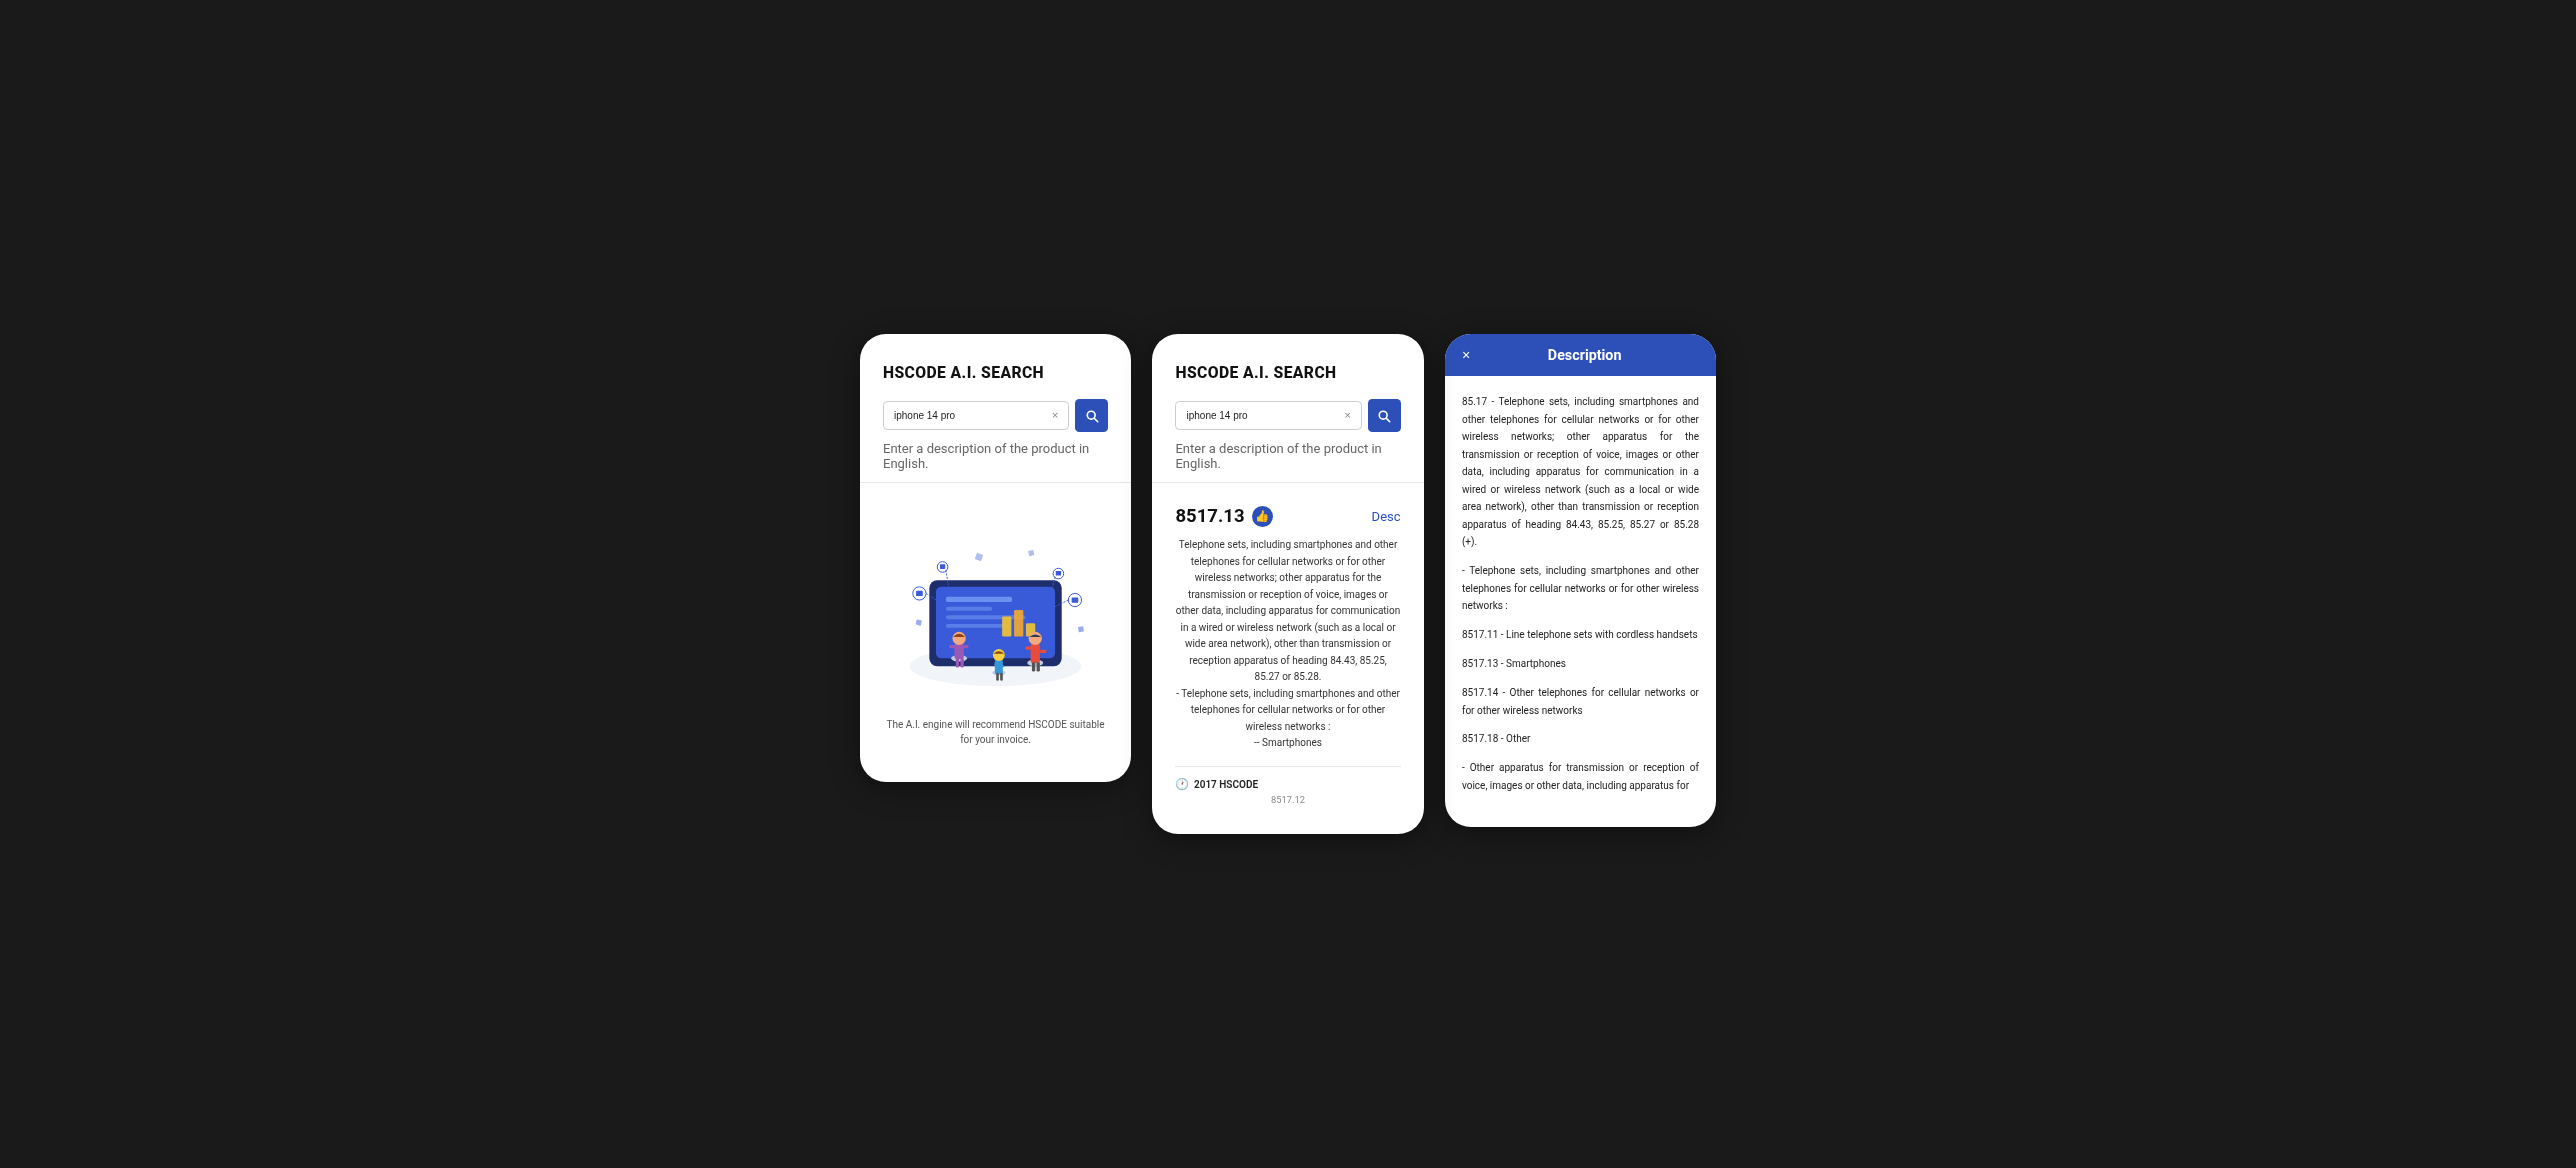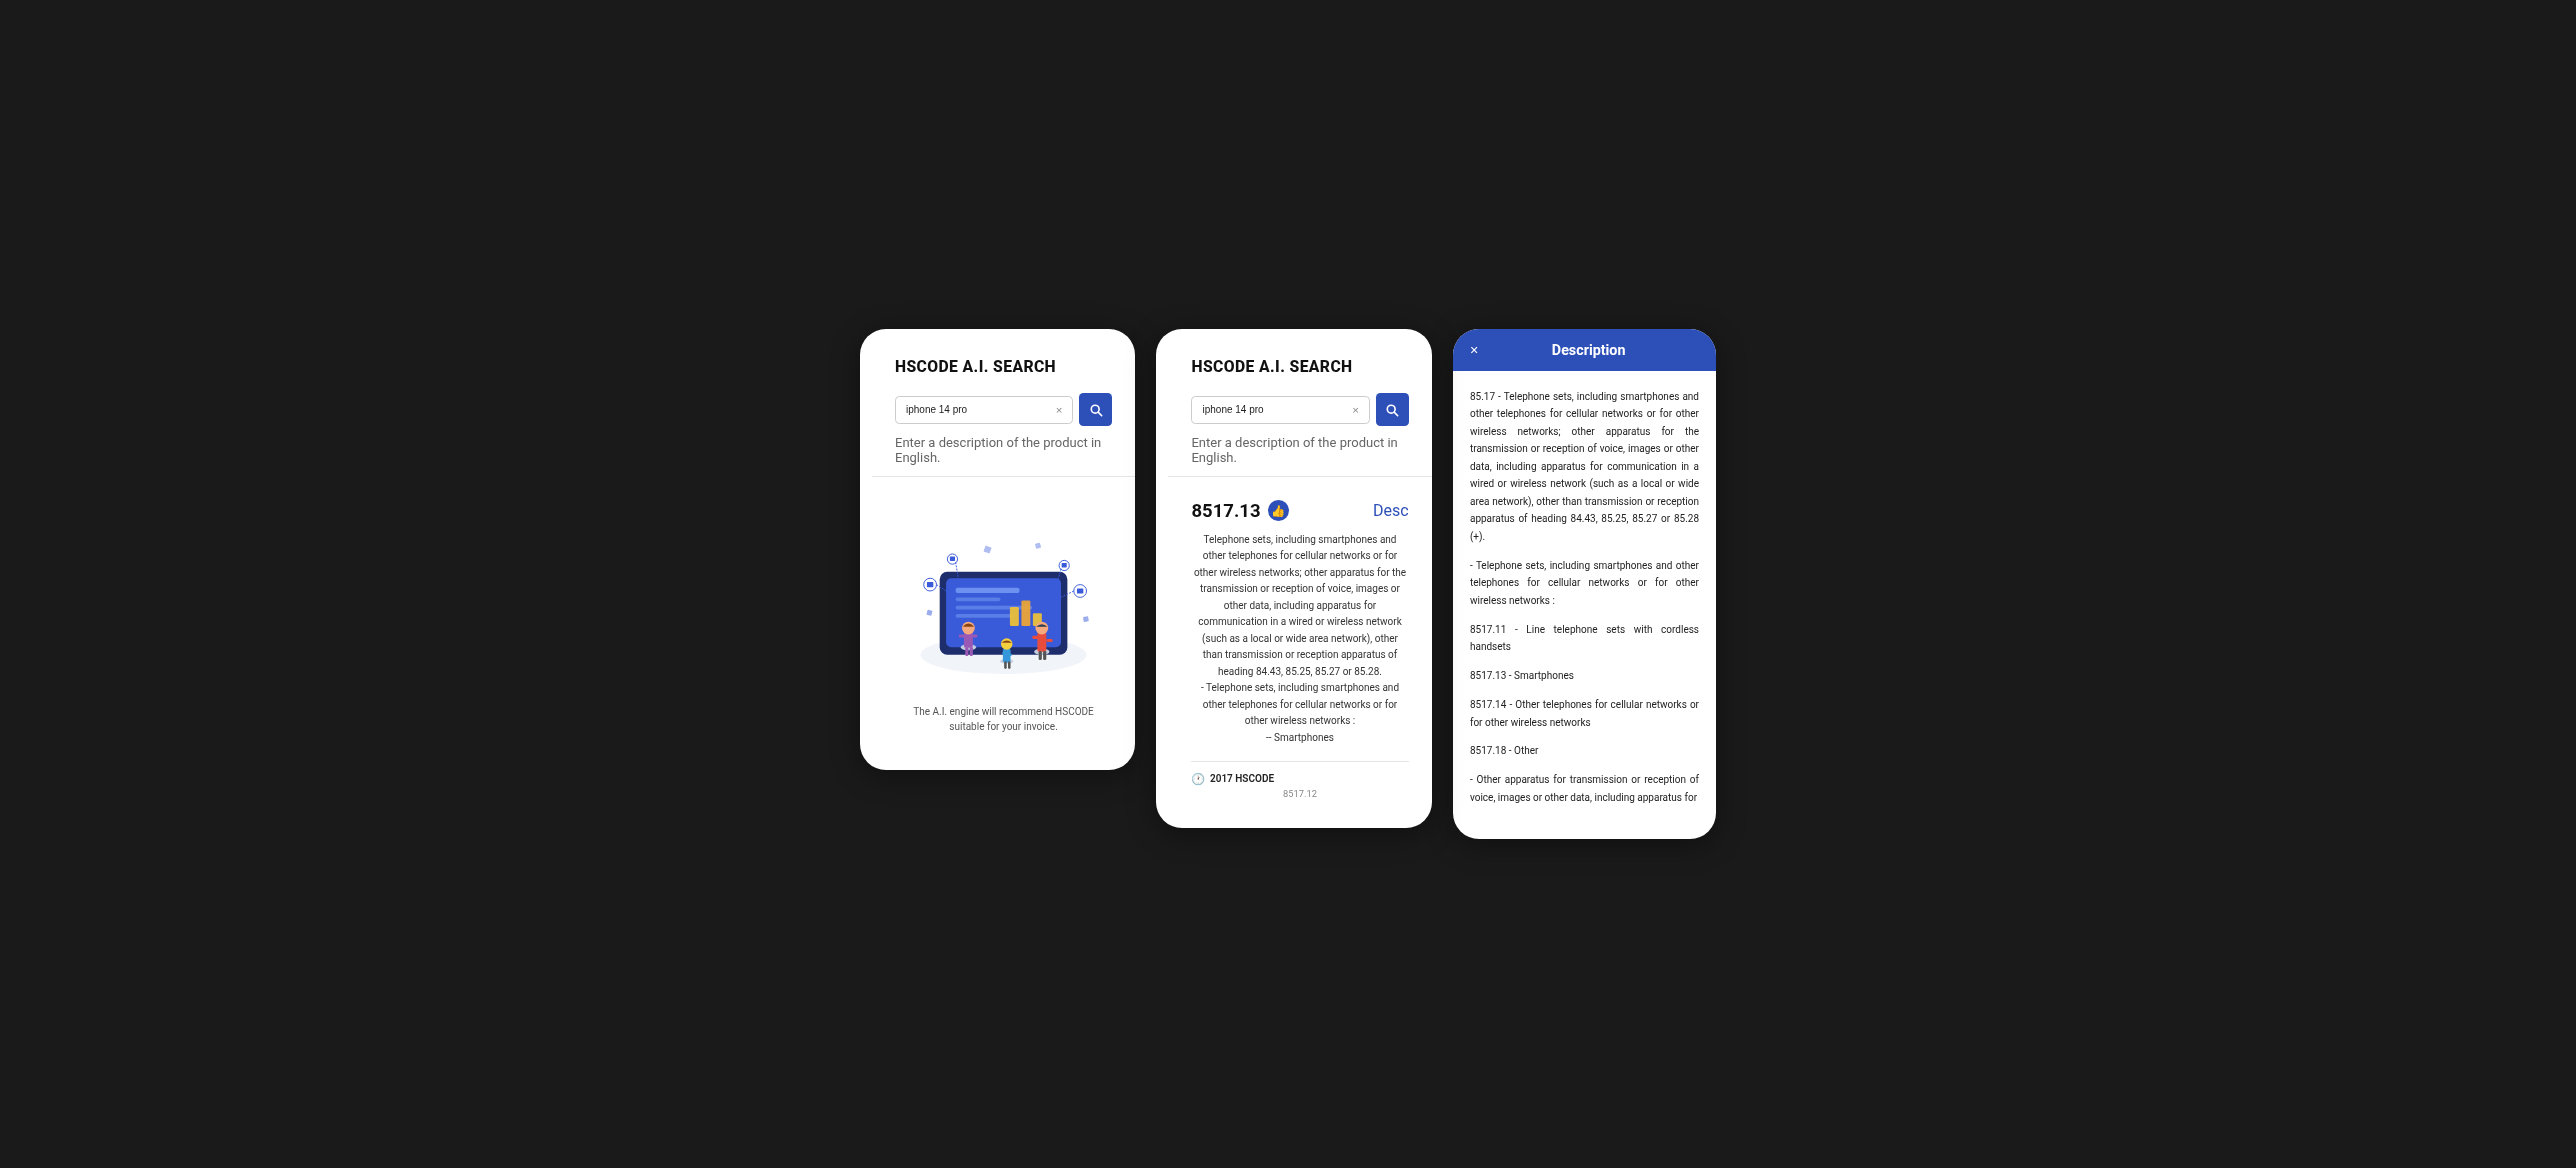--- a/index.html
+++ b/index.html
@@ -22,21 +22,20 @@
 
     
     .phone-card {
       background: #fff;
       border-radius: 26px;
       overflow: hidden;
       flex: 1;
       min-width: 0;
       box-shadow: 0 5.7px 28.5px rgba(0,0,0,0.4);
       position: relative;
-      padding-left: 12px;
     }
     .phone-card-inner {
       padding: 28.5px 23px 28.5px 23px;
     }
 
     
     .app-title {
       font-size: 15.7px;
       font-weight: 800;
       color: #111;
@@ -154,21 +153,21 @@
       background: #2d4fb8;
       border-radius: 50%;
       display: flex;
       align-items: center;
       justify-content: center;
       color: #fff;
       font-size: 11.4px;
     }
     .desc-link {
       color: #2d4fb8;
-      font-size: 16px;
+      font-size: 13px;
       cursor: pointer;
       text-decoration: none;
     }
     .result-description {
       font-size: 10px;
       color: #333;
       line-height: 1.65;
       margin-bottom: 14.3px;
     }
     .result-footer {

